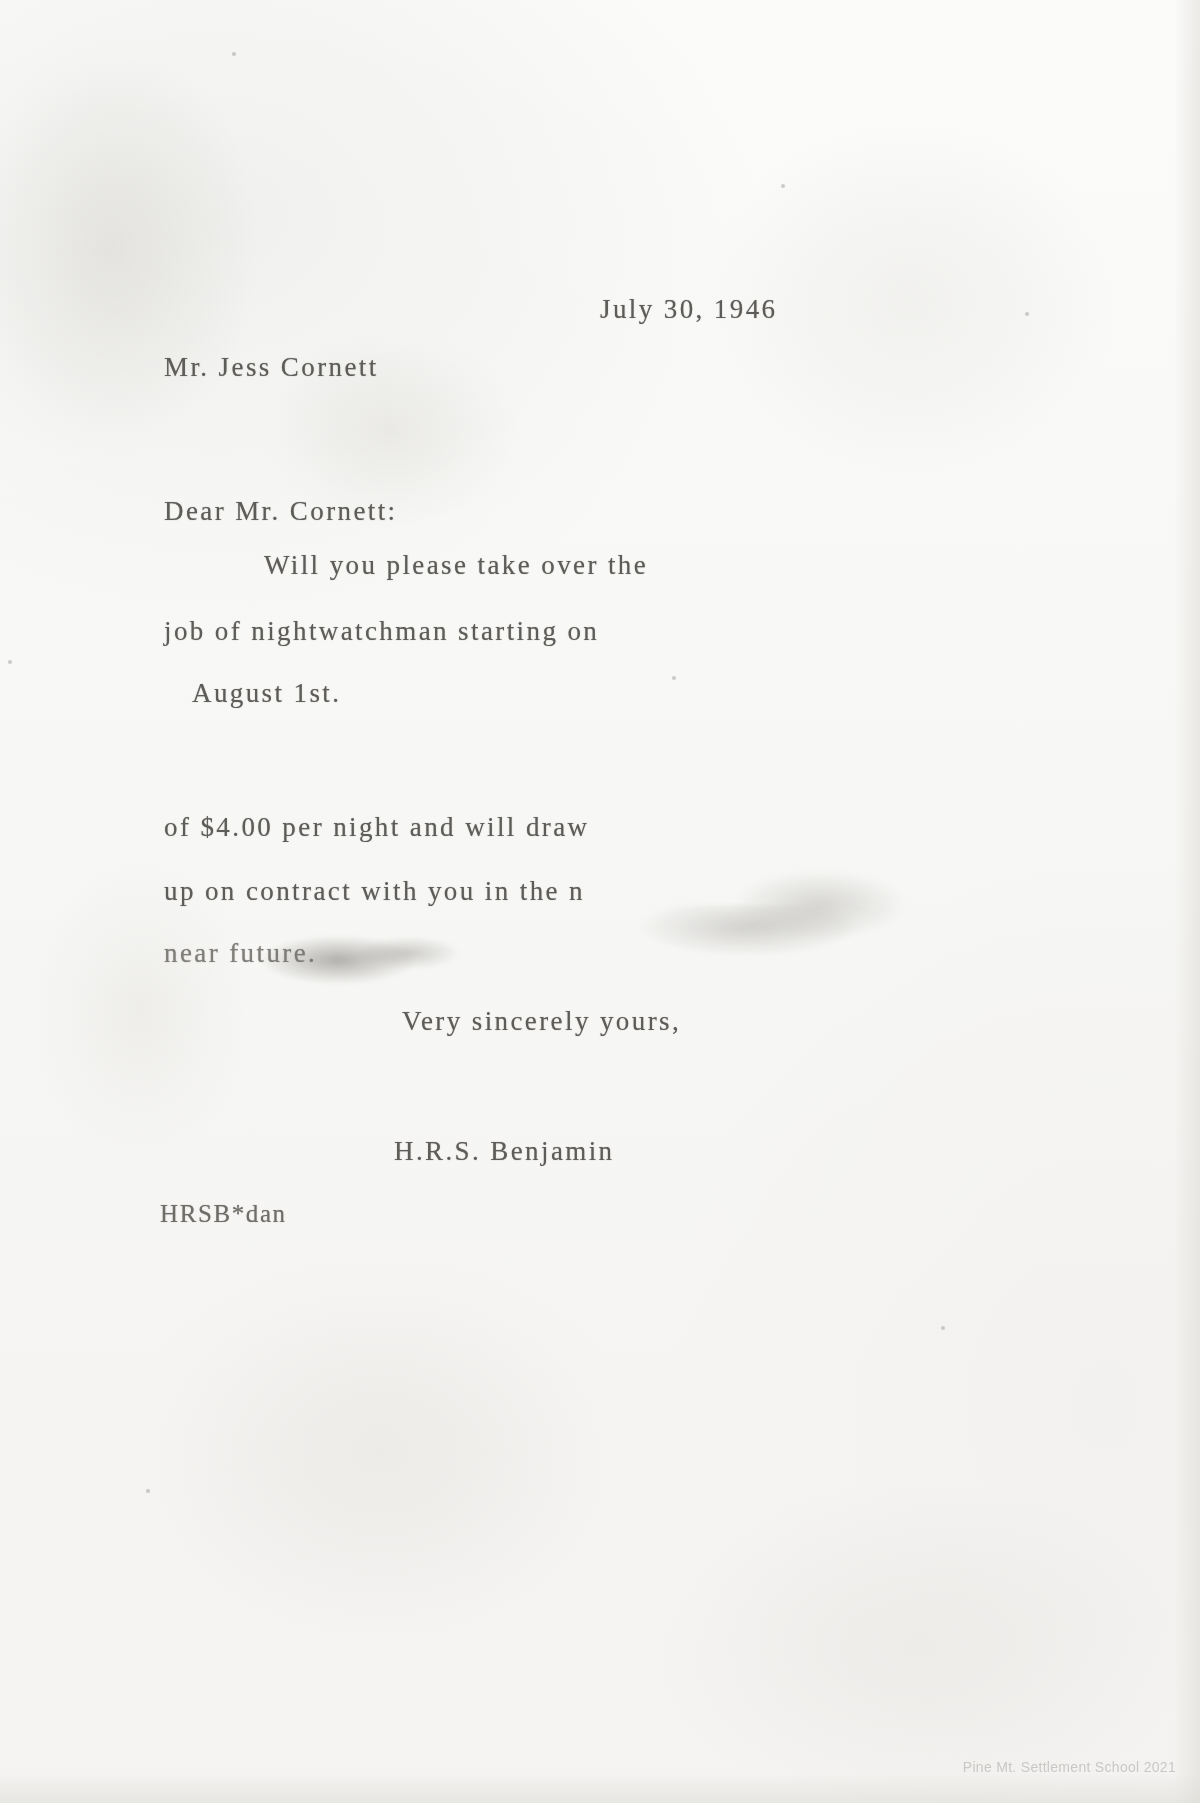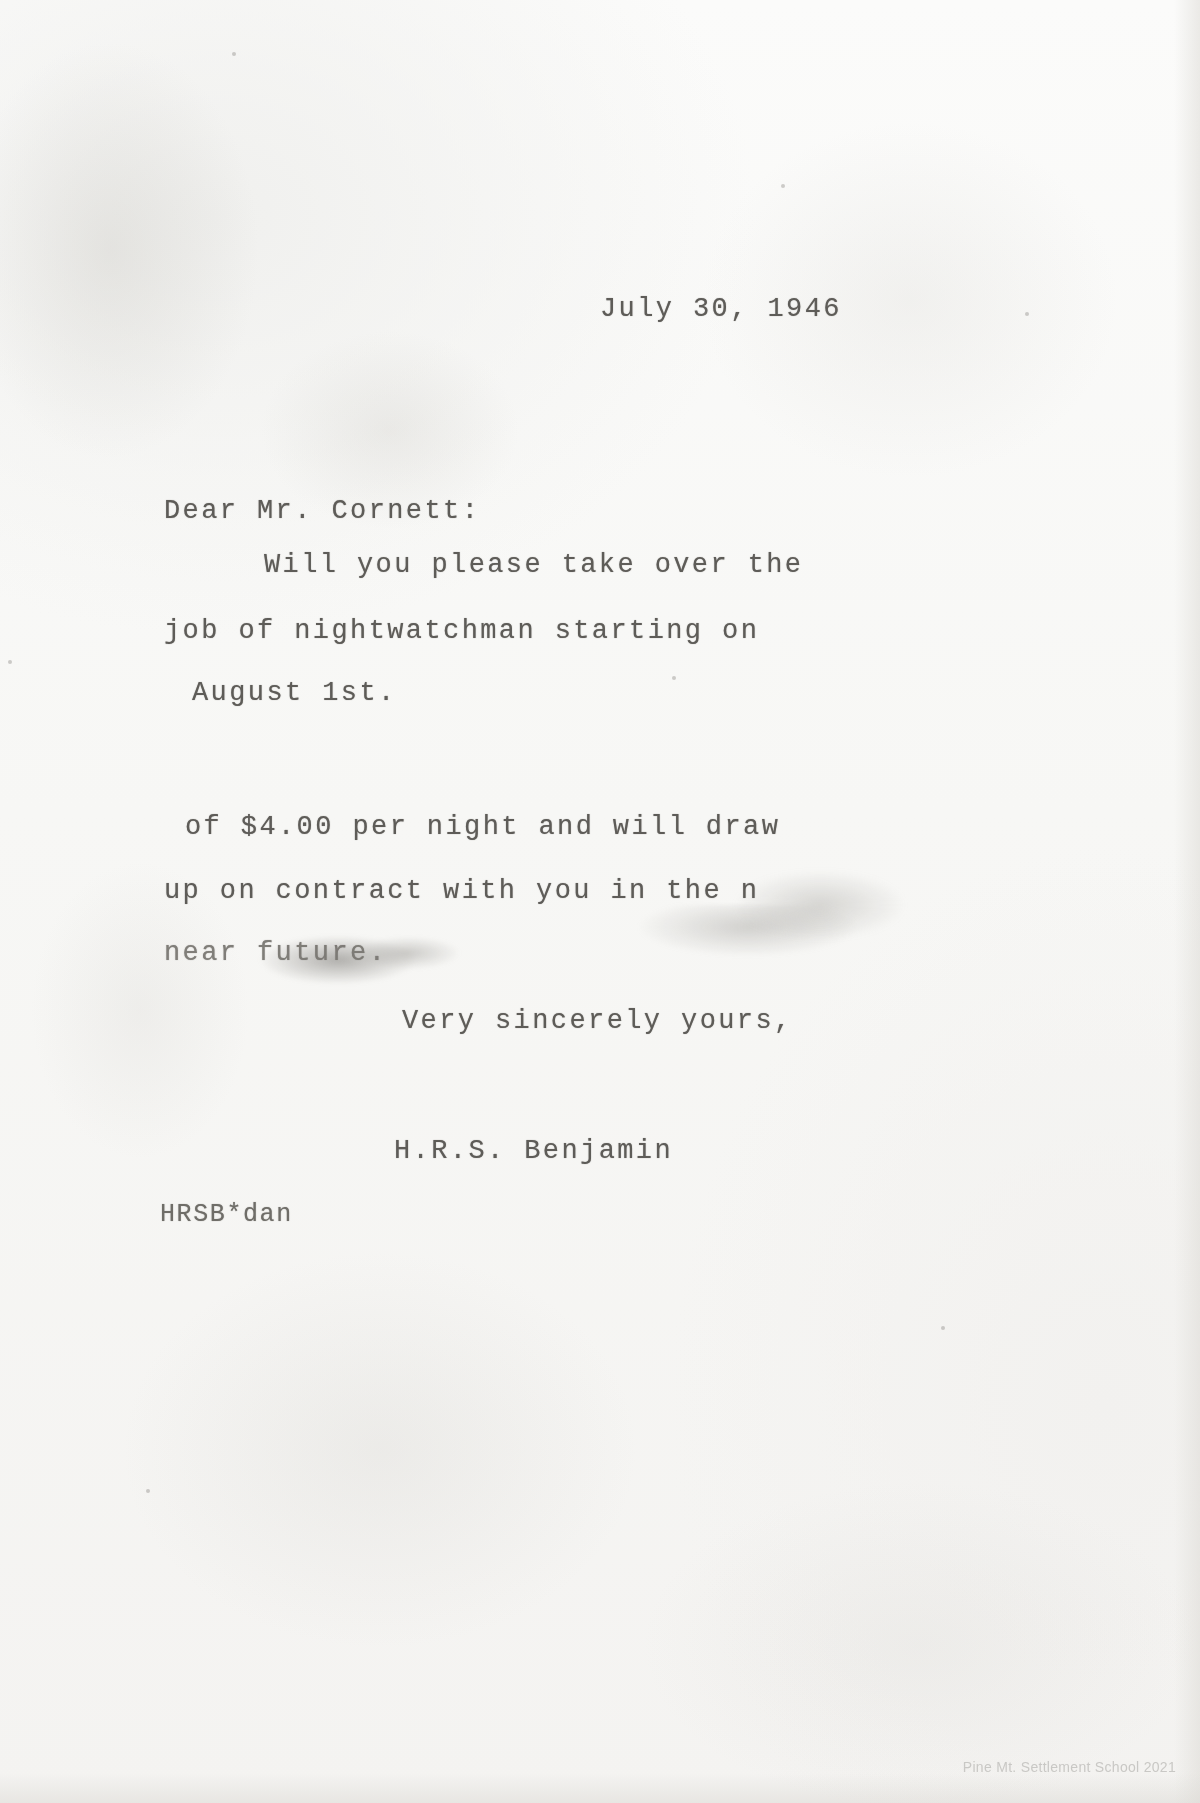--- a/index.html
+++ b/index.html
@@ -74,21 +74,21 @@
 
   
   .letter {
     position: absolute;
     left: 0; top: 0;
     width: 1200px;
     height: 1803px;
   }
   .tline {
     position: absolute;
-    font-family: Liberation Mono, monospace;
+    font-family: Liberation Serif, serif;
     color: #5e5c58;
     font-size: 27px;
     letter-spacing: 2.4px;
     white-space: pre;
     text-shadow: 0 0 1.1px rgba(94,92,88,.55);
   }
   .faded   { color: #6f6d68; }
   .fainter { color: #807e79; }
   .tline.blur1 { filter: blur(.35px); }
 
@@ -132,32 +132,33 @@
   <div class="speck" style="left:1025px; top:312px; width:4px; height:4px;"></div>
   <div class="speck" style="left:8px;    top:660px; width:4px; height:4px;"></div>
   <div class="speck" style="left:672px;  top:676px; width:4px; height:4px;"></div>
   <div class="speck" style="left:941px;  top:1326px;width:4px; height:4px;"></div>
   <div class="speck" style="left:146px;  top:1489px;width:4px; height:4px;"></div>
 
   <div class="letter">
 
     <div class="tline" style="left:600px; top:294px;">July 30, 1946</div>
 
+    <div class="tline" style="left:164px; top:352px;">Mr. Jess Cornett</div>
 
 
     <div class="tline" style="left:164px; top:480px;margin-top:16px;">Dear Mr. Cornett:</div>
 
     <div class="tline" style="left:264px; top:550px;">Will you please take over the</div>
 
     <div class="tline" style="left:164px; top:616px;">job of nightwatchman starting on</div>
 
     <div class="tline" style="left:164px; top:678px;margin-left:28px;">August 1st.</div>
 
 
-    <div class="tline" style="left:164px; top:812px;margin-left:21px;">of $4.00 per night and will draw</div>
+    <div class="tline" style="left:164px; top:812px;">of $4.00 per night and will draw</div>
 
     <div class="tline" style="left:164px; top:876px;">up on contract with you in the n</div>
 
     <div class="tline fainter blur1" style="left:164px; top:938px;">near future.</div>
 
     <div class="tline" style="left:402px; top:1006px;">Very sincerely yours,</div>
 
     <div class="tline" style="left:394px; top:1136px;">H.R.S. Benjamin</div>
 
     <div class="tline faded" style="left:160px; top:1200px; font-size:25px; letter-spacing:1.6px;">HRSB*dan</div>

